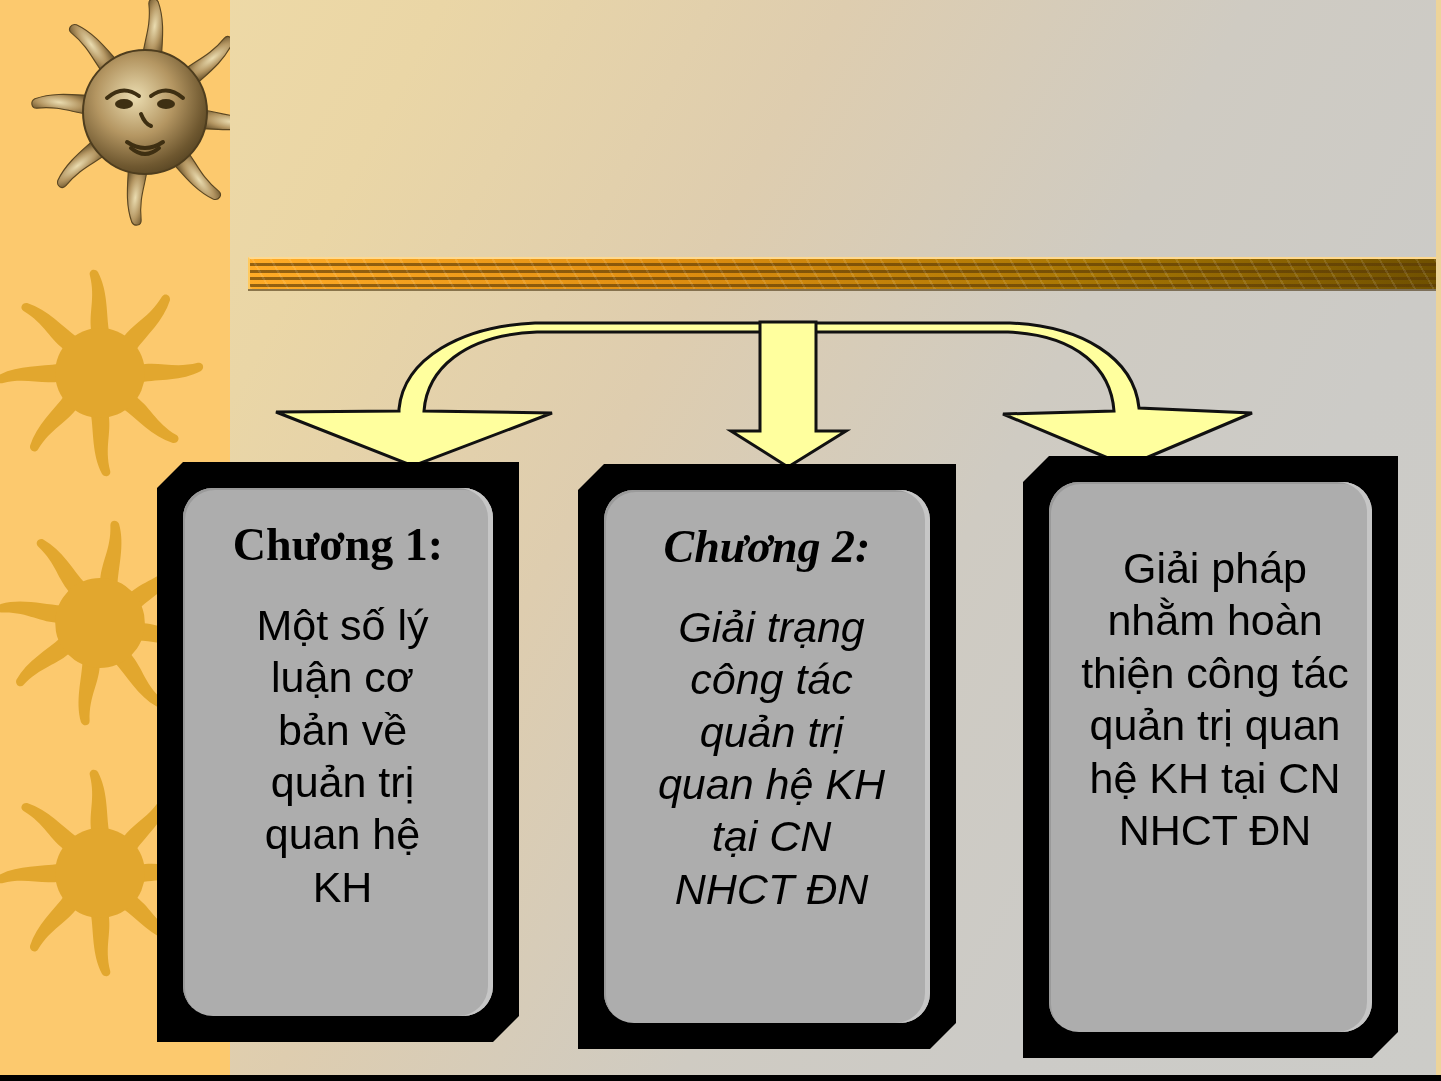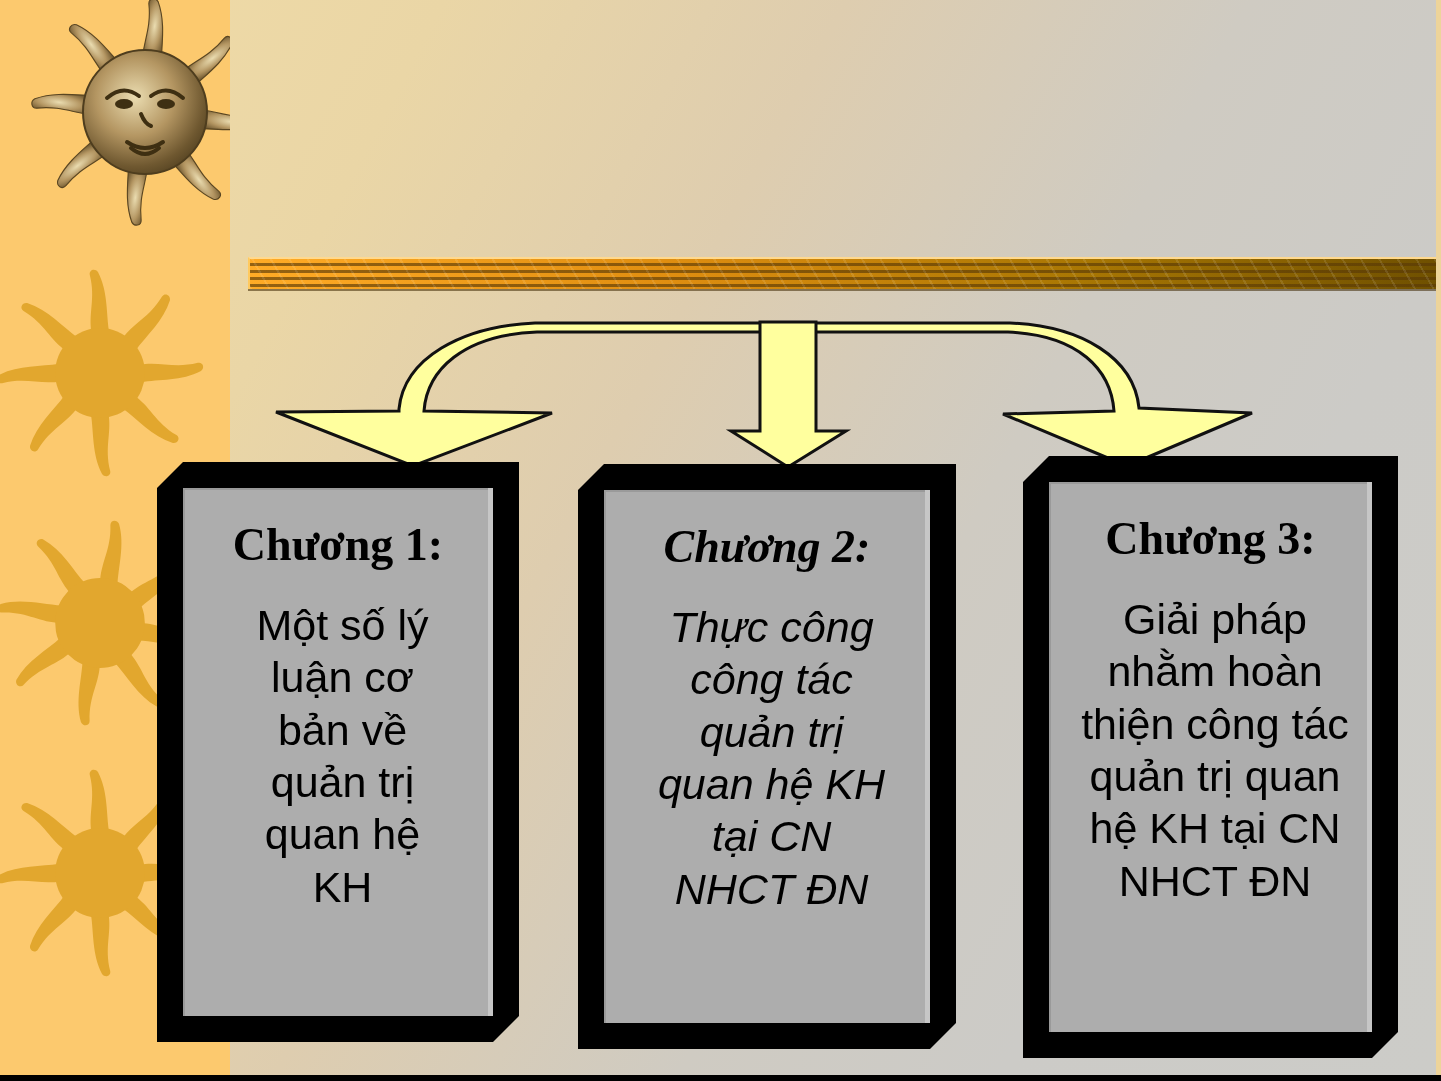--- a/index.html
+++ b/index.html
@@ -43,21 +43,21 @@
   .chapter-box{
     position:absolute;z-index:10;
     background:var(--frame,#000);
     clip-path:polygon(26px 0, 100% 0, 100% calc(100% - 26px), calc(100% - 26px) 100%, 0 100%, 0 26px);
   }
   .box-inner{
     position:absolute;inset:26px;
     background:var(--box-fill,#ADADAD);
     box-shadow:inset -5px 0 0 #C6C6C6, inset 2px 2px 0 #9a9a9a;
     display:flex;flex-direction:column;align-items:center;
-    padding-top:32px;box-sizing:border-box;
+    padding-top:32px;box-sizing:border-box;border-radius:30px;
   }
   .chapter-title{
     font-family:"Liberation Serif","DejaVu Serif",serif;
     font-weight:bold;font-size:46px;line-height:1.1;color:#000;
     text-align:center;
   }
   .chapter-body{
     margin-top:28px;
     font-size:43px;line-height:1.22;color:#000;
     text-align:center;white-space:pre-line;margin-left:9px;
@@ -129,32 +129,31 @@
 bản về
 quản trị
 quan hệ
 KH</div>
     </div>
   </div>
 
   <div class="chapter-box" style="left:578px;top:464px;width:378px;height:585px;font-style:italic;">
     <div class="box-inner">
       <div class="chapter-title">Chương 2:</div>
-      <div class="chapter-body">Thực công
+      <div class="chapter-body">Giải trạng
 công tác
 quản trị
 quan hệ KH
 tại CN
 NHCT ĐN</div>
     </div>
   </div>
 
   <div class="chapter-box" style="left:1023px;top:456px;width:375px;height:602px;">
     <div class="box-inner">
-      <div class="chapter-title">Chương 3:</div>
       <div class="chapter-body">Giải pháp
 nhằm hoàn
 thiện công tác
 quản trị quan
 hệ KH tại CN
 NHCT ĐN</div>
     </div>
   </div>
 
   <div class="right-strip"></div>

